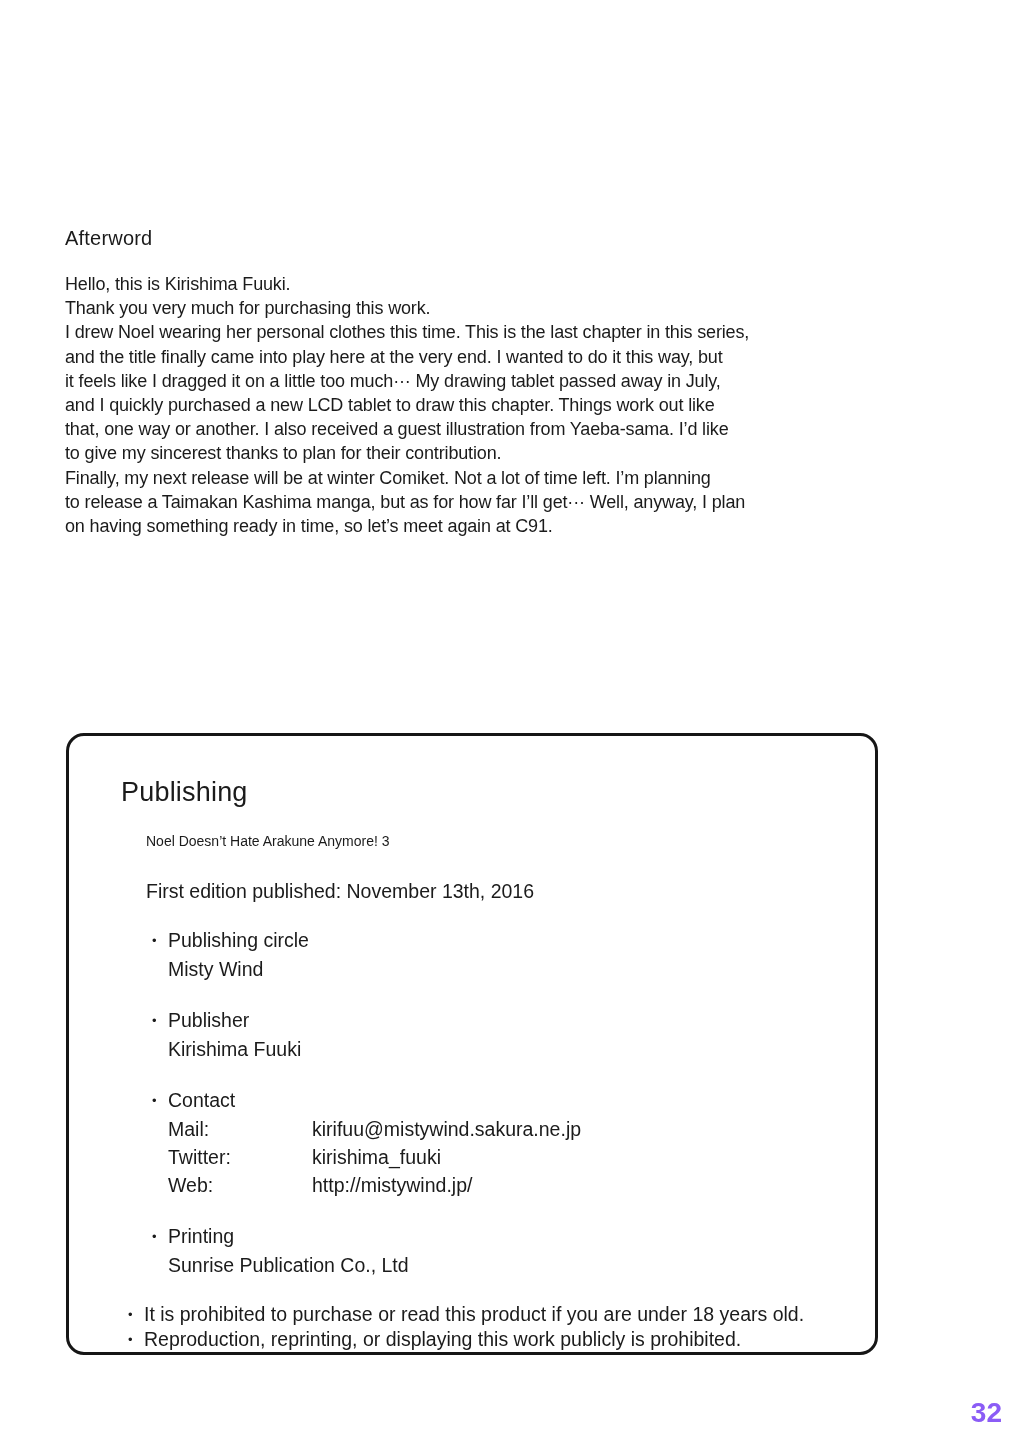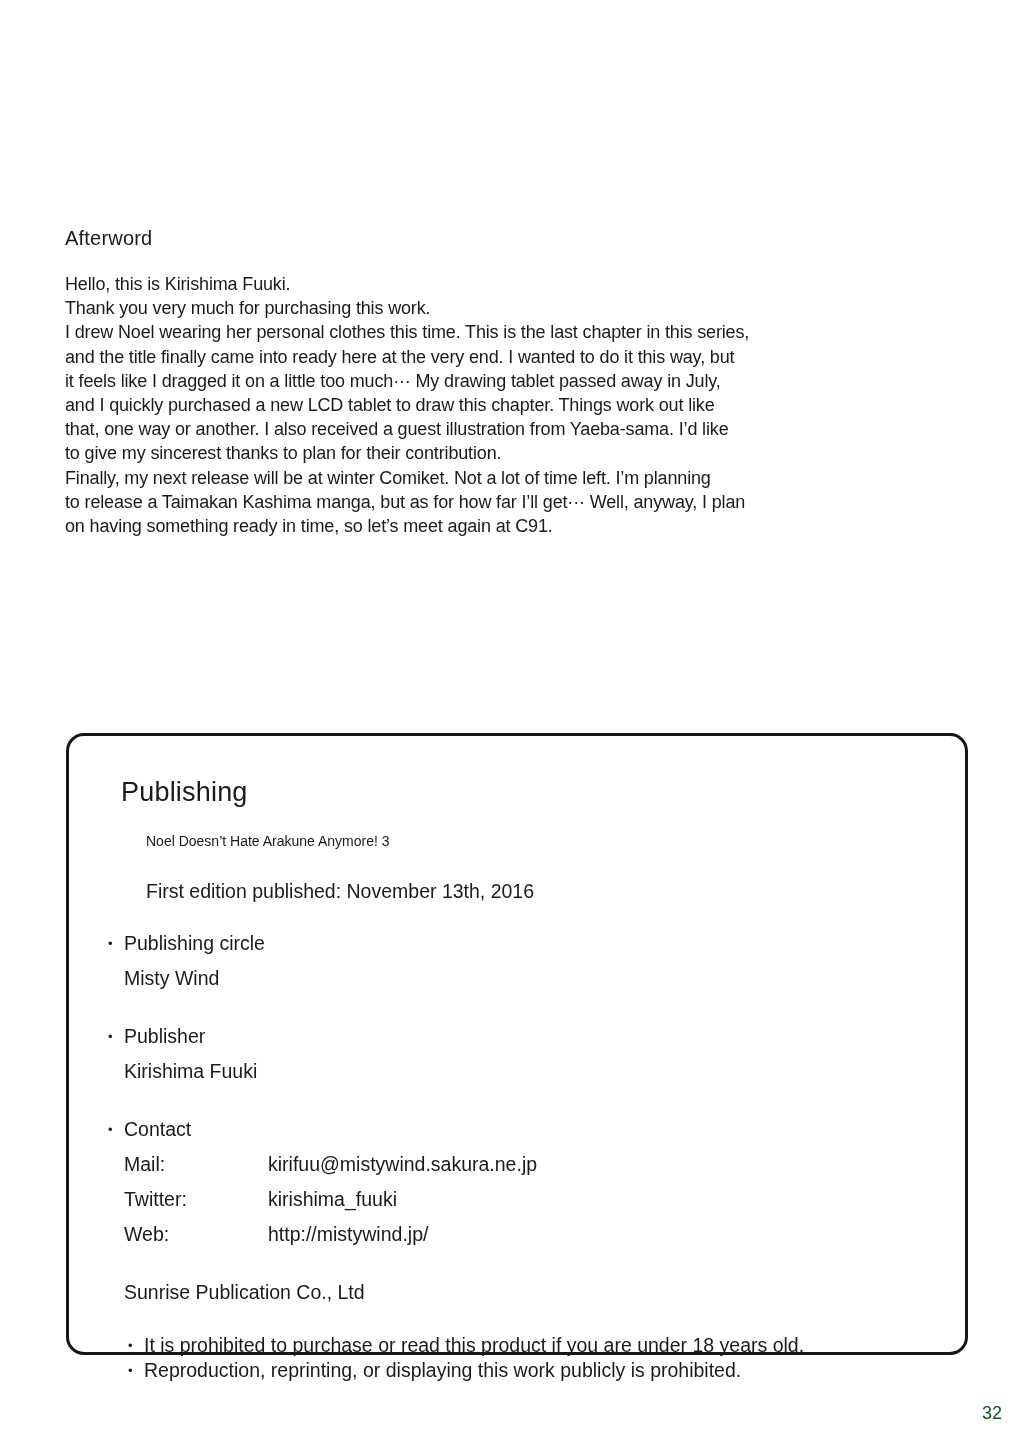--- a/index.html
+++ b/index.html
@@ -35,21 +35,21 @@
     line-height: 24.2px;
     letter-spacing: -0.15px;
     white-space: nowrap;
   }
 
   
   .pub-box {
     position: absolute;
     left: 66px;
     top: 733px;
-    width: 902px;
+    width: 812px;
     height: 622px;
     box-sizing: border-box;
     border: 3px solid #161616;
     border-radius: 18px;
     background: #ffffff;
   }
   .pub-heading {
     margin: 39px 0 0 52px;
     font-size: 27px;
     line-height: 34px;
@@ -60,23 +60,23 @@
     margin: 20px 0 0 77px;
     font-size: 14px;
     line-height: 24px;
   }
   .pub-edition {
     margin: 26px 0 0 77px;
     font-size: 19.5px;
     line-height: 24px;
   }
   .pub-entry {
-    margin: 23px 0 0 39px;
+    margin: 23px 0 0 83px;
     font-size: 19.5px;
-    line-height: 35px;
+    line-height: 28px;
   }
   .bullet {
     display: inline-block;
     width: 16px;
     font-size: 13px;
     vertical-align: 2px;
     color: #1b1b1b;
   }
   .entry-value {
     margin-left: 16px;
@@ -98,39 +98,40 @@
   }
   .notice {
     white-space: nowrap;
   }
 
   
   .page-number {
     position: absolute;
     right: 22px;
     top: 1400px;
-    font-size: 18px;
+    font-size: 28px;
     line-height: 26px;
-    color: #14532d;
+    color: #8b5cf6;
+    font-weight: bold;
   }
 </style>
 </head>
 <body>
 
 <section class="afterword">
   <h1 class="afterword-heading">Afterword</h1>
   <div class="afterword-body">
 
       <div class="line">Hello, this is Kirishima Fuuki.</div>
 
       <div class="line">Thank you very much for purchasing this work.</div>
 
       <div class="line">I drew Noel wearing her personal clothes this time. This is the last chapter in this series,</div>
 
-      <div class="line">and the title finally came into ready here at the very end. I wanted to do it this way, but</div>
+      <div class="line">and the title finally came into play here at the very end. I wanted to do it this way, but</div>
 
       <div class="line">it feels like I dragged it on a little too much··· My drawing tablet passed away in July,</div>
 
       <div class="line">and I quickly purchased a new LCD tablet to draw this chapter. Things work out like</div>
 
       <div class="line">that, one way or another. I also received a guest illustration from Yaeba-sama. I’d like</div>
 
       <div class="line">to give my sincerest thanks to plan for their contribution.</div>
 
       <div class="line">Finally, my next release will be at winter Comiket. Not a lot of time left. I’m planning</div>
@@ -180,20 +181,23 @@
         </div>
 
         <div class="contact-row">
           <span class="contact-key">Web:</span>
           <span class="contact-value">http://mistywind.jp/</span>
         </div>
       </div>
   </div>
 
   <div class="pub-entry">
+    <div>
+      <span class="bullet">•</span><span>Printing</span>
+    </div>
     <div class="entry-value">Sunrise Publication Co., Ltd</div>
   </div>
 
   <div class="notices">
 
       <div class="notice">
         <span class="bullet">•</span><span>It is prohibited to purchase or read this product if you are under 18 years old.</span>
       </div>
 
       <div class="notice">

